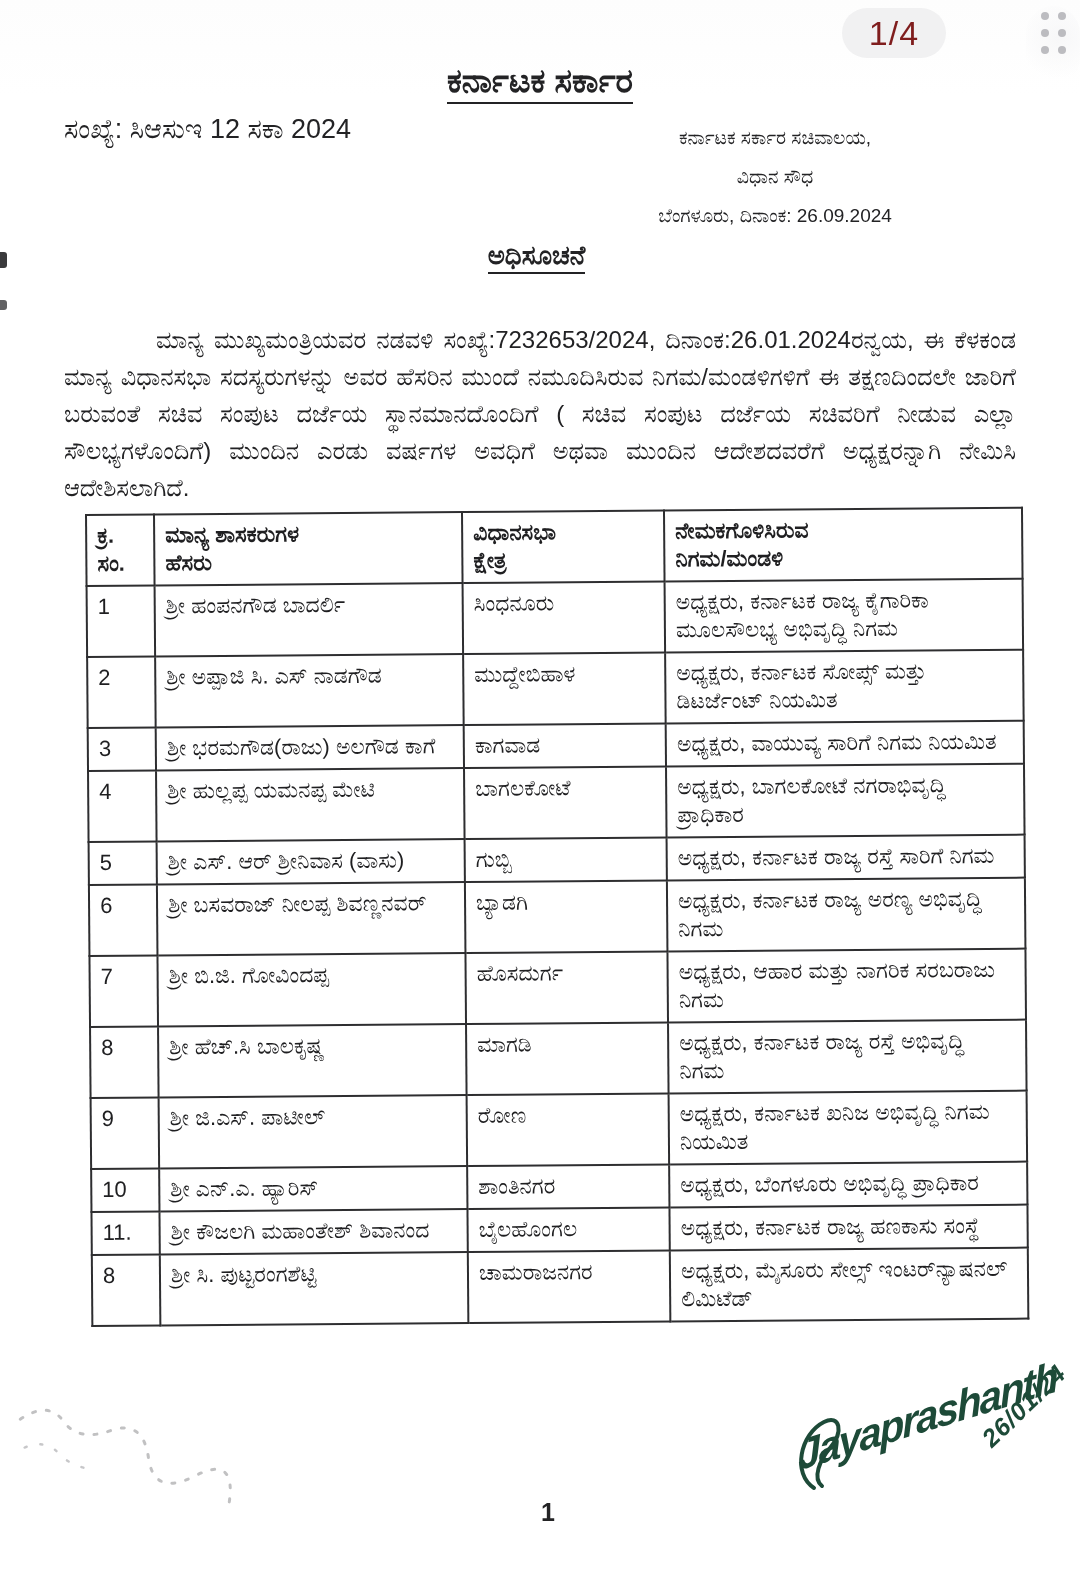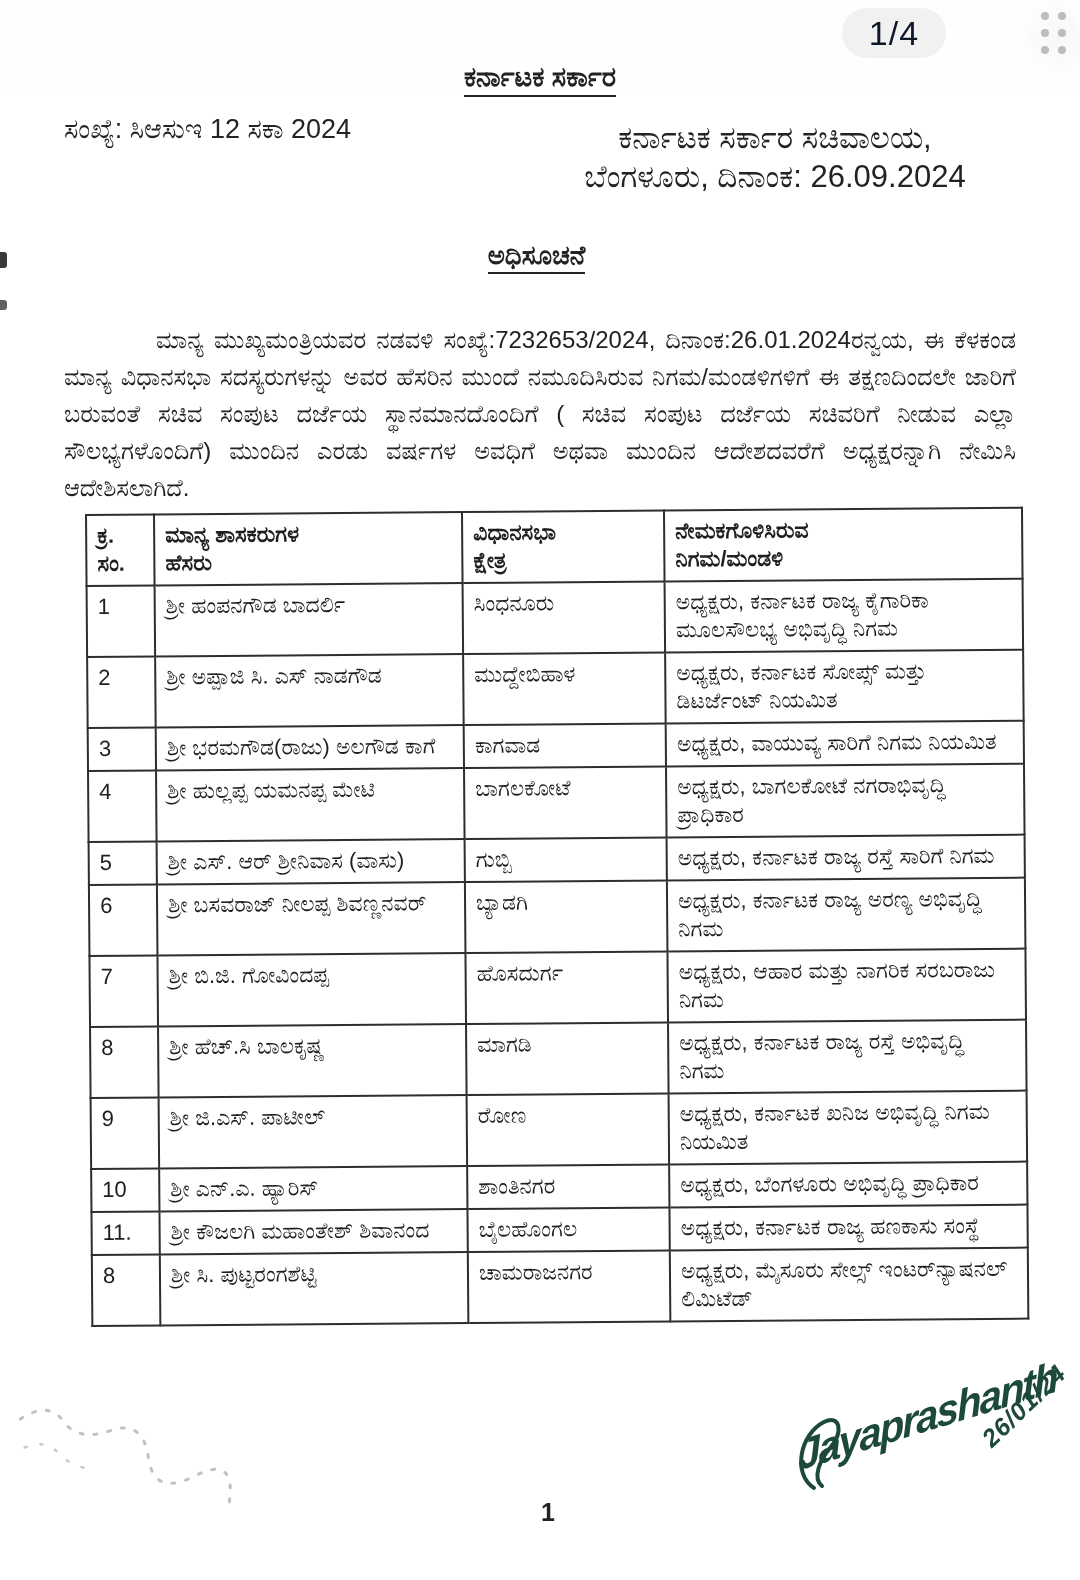--- a/index.html
+++ b/index.html
@@ -9,40 +9,40 @@
     font-family:"Liberation Sans","DejaVu Sans",sans-serif;
     color:#1c1c1e;
   }
   .page{position:absolute;inset:0;background:linear-gradient(180deg,#fdfdfd 0%,#ffffff 6%,#ffffff 100%);}
 
   
   .page-pill{
     position:absolute;top:8px;left:842px;width:104px;height:50px;
     background:#f1f1f2;border-radius:26px;
     display:flex;align-items:center;justify-content:center;
-    font-size:34px;color:#0f172a;letter-spacing:1px;
+    font-size:34px;color:#7f1d1d;letter-spacing:1px;
   }
   .dots-menu{
     position:absolute;top:6px;left:1026px;width:54px;height:80px;
     border-radius:40px;background:radial-gradient(circle at 60% 40%, #f7f7f8 0%, rgba(255,255,255,0) 70%);
     display:flex;align-items:flex-start;justify-content:center;padding-top:6px;box-sizing:border-box;
   }
   .dots-grid{display:grid;grid-template-columns:8px 8px;grid-auto-rows:8px;gap:9px;}
   .dots-grid i{width:8px;height:8px;border-radius:50%;background:#bcbcc0;display:block;}
 
   
   .doc-title{
     position:absolute;top:62px;left:0;width:1080px;text-align:center;
-    font-size:27px;font-weight:bold;color:#232325;
+    font-size:33px;font-weight:bold;color:#232325;
   }
   .doc-title span{border-bottom:2.5px solid #232325;padding-bottom:3px;}
   .ref-no{position:absolute;top:114px;left:64px;font-size:27px;color:#232325;}
   .address-block{
     position:absolute;top:118px;left:575px;width:400px;text-align:center;
-    font-size:31px;line-height:39px;color:#232325;
+    font-size:19px;line-height:39px;color:#232325;
   }
   .notif-heading{
     position:absolute;top:240px;left:0;width:1073px;text-align:center;
     font-size:26px;font-weight:bold;color:#232325;
   }
   .notif-heading span{border-bottom:2.5px solid #232325;padding-bottom:2px;}
 
   .body-para{
     position:absolute;top:290px;left:64px;width:952px;
     font-size:24px;line-height:37px;text-align:justify;text-indent:92px;
@@ -114,20 +114,21 @@
         <i></i>
     </span>
   </div>
 
   <div class="doc-title">
     <span>ಕರ್ನಾಟಕ ಸರ್ಕಾರ</span>
   </div>
   <div class="ref-no">ಸಂಖ್ಯೆ: ಸಿಆಸುಇ 12 ಸಕಾ 2024</div>
   <div class="address-block">
     <div>ಕರ್ನಾಟಕ ಸರ್ಕಾರ ಸಚಿವಾಲಯ,</div>
+    <div>ವಿಧಾನ ಸೌಧ</div>
     <div>ಬೆಂಗಳೂರು, ದಿನಾಂಕ: 26.09.2024</div>
   </div>
 
   <div class="notif-heading">
     <span>ಅಧಿಸೂಚನೆ</span>
   </div>
   <div class="body-para">ಮಾನ್ಯ ಮುಖ್ಯಮಂತ್ರಿಯವರ ನಡವಳಿ ಸಂಖ್ಯೆ:7232653/2024, ದಿನಾಂಕ:26.01.2024ರನ್ವಯ, ಈ ಕೆಳಕಂಡ ಮಾನ್ಯ ವಿಧಾನಸಭಾ ಸದಸ್ಯರುಗಳನ್ನು ಅವರ ಹೆಸರಿನ ಮುಂದೆ ನಮೂದಿಸಿರುವ ನಿಗಮ/ಮಂಡಳಿಗಳಿಗೆ ಈ ತಕ್ಷಣದಿಂದಲೇ ಜಾರಿಗೆ ಬರುವಂತೆ ಸಚಿವ ಸಂಪುಟ ದರ್ಜೆಯ ಸ್ಥಾನಮಾನದೊಂದಿಗೆ ( ಸಚಿವ ಸಂಪುಟ ದರ್ಜೆಯ ಸಚಿವರಿಗೆ ನೀಡುವ ಎಲ್ಲಾ ಸೌಲಭ್ಯಗಳೊಂದಿಗೆ) ಮುಂದಿನ ಎರಡು ವರ್ಷಗಳ ಅವಧಿಗೆ ಅಥವಾ ಮುಂದಿನ ಆದೇಶದವರೆಗೆ ಅಧ್ಯಕ್ಷರನ್ನಾಗಿ ನೇಮಿಸಿ ಆದೇಶಿಸಲಾಗಿದೆ.</div>
 
   <table class="mla-table">
     <colgroup>

